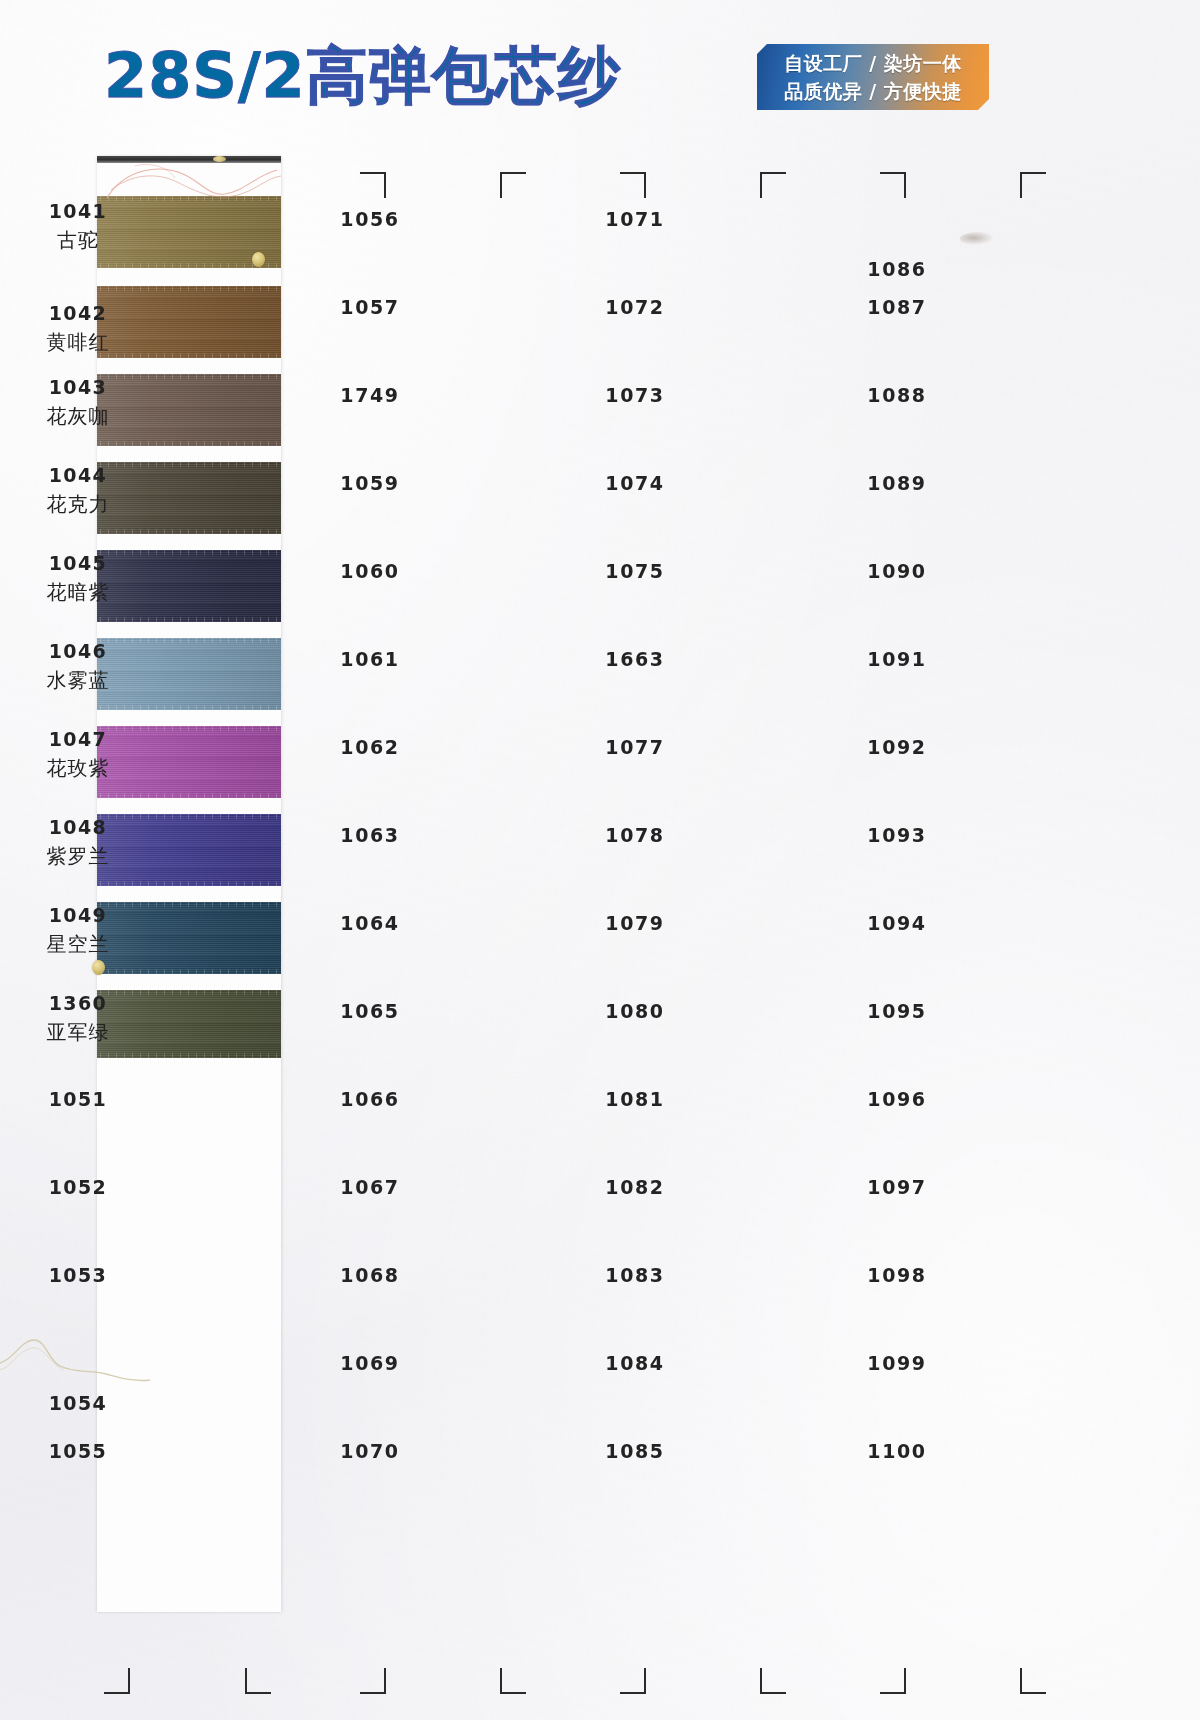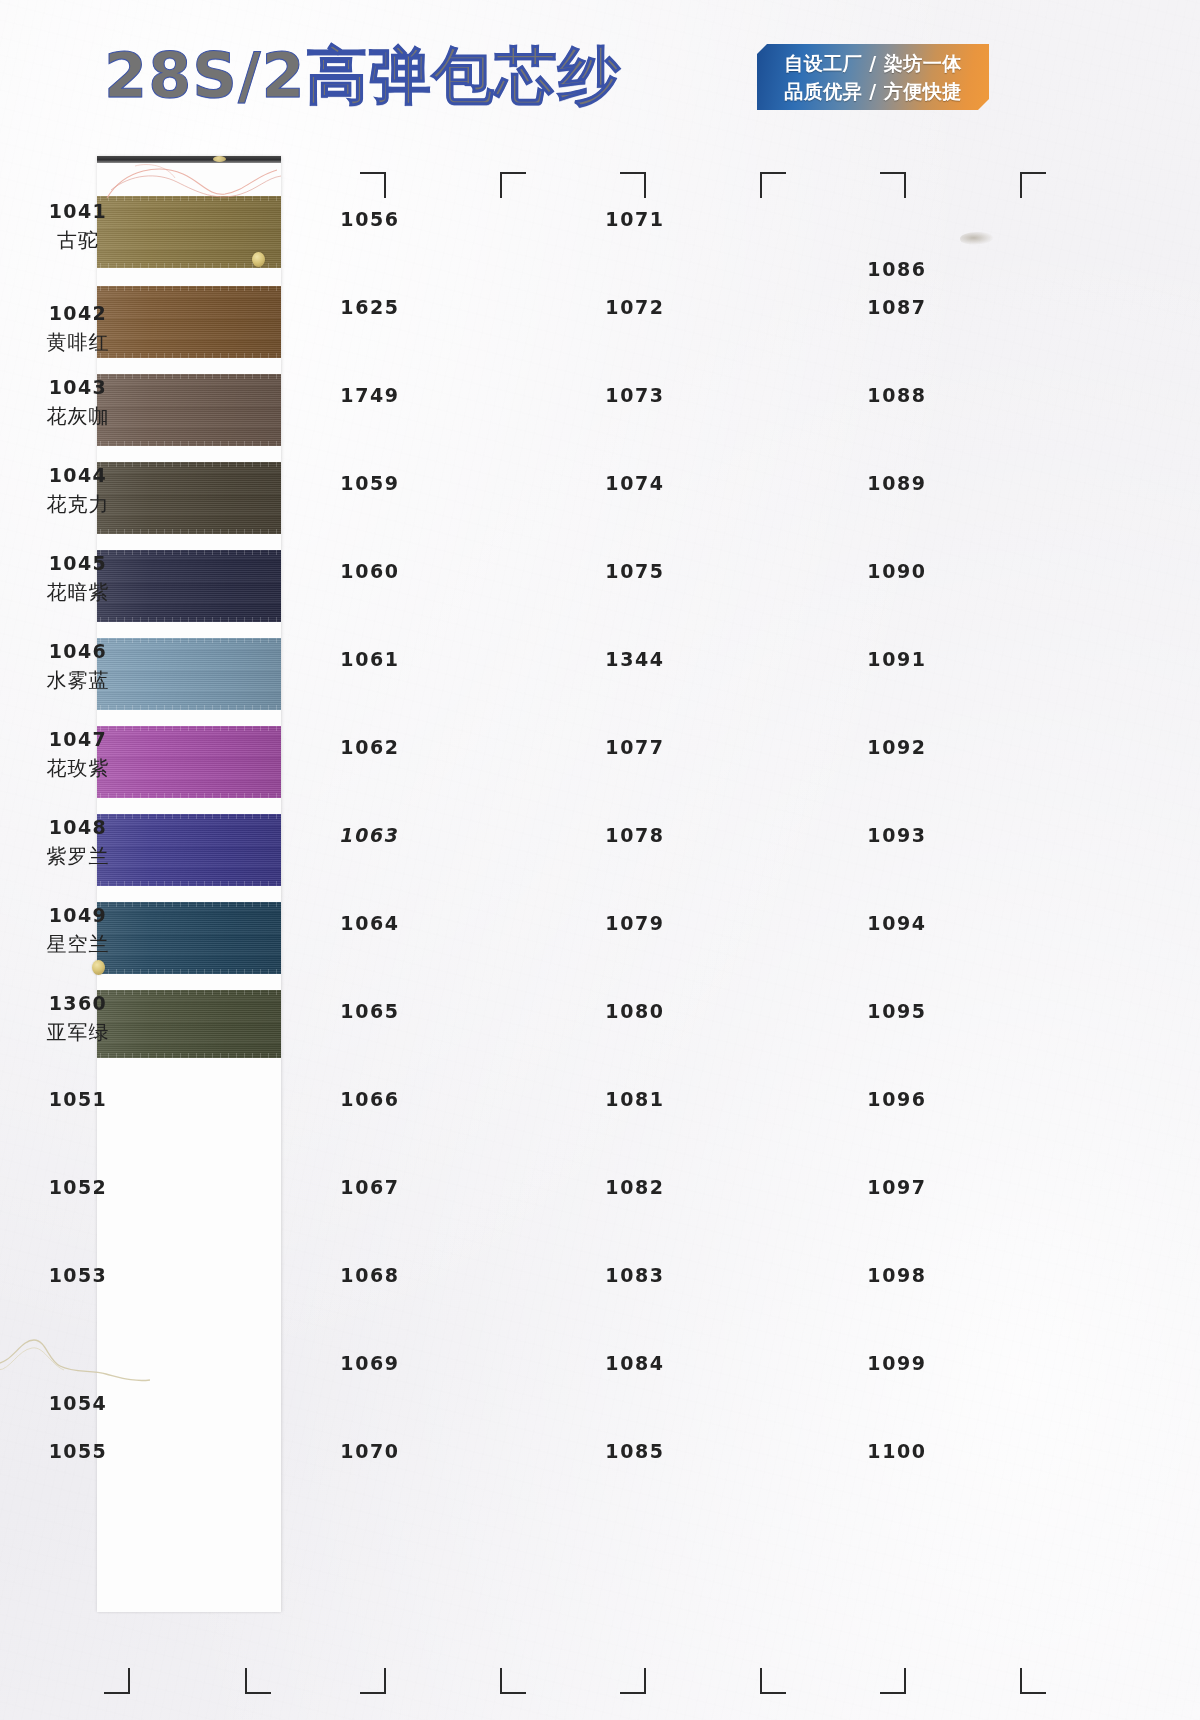--- a/index.html
+++ b/index.html
@@ -41,21 +41,21 @@
     position: absolute;
     left: 0; top: 0; width: 1200px; height: 138px;
   }
   .title {
     position: absolute;
     left: 104px; top: 34px;
     font-family: "DejaVu Sans", sans-serif;
     font-size: 62px;
     font-weight: 700;
     letter-spacing: 1px;
-    color: #737373;
+    color: #0369a1;
     white-space: nowrap;
     -webkit-text-stroke: 1px #3a52a8;
     text-shadow: 0 1px 0 rgba(58,82,168,.25);
   }
 
   .badge {
     position: absolute;
     left: 757px; top: 44px;
     width: 232px; height: 66px;
     background: linear-gradient(100deg,
@@ -373,38 +373,38 @@
       </div>
       <div class="label-cell" style="top: 1442px;">
         <div class="code">1055</div>
       </div>
     </div>
     <div class="col" style="left: 295px;">
       <div class="label-cell" style="top: 210px;">
         <div class="code">1056</div>
       </div>
       <div class="label-cell" style="top: 298px;">
-        <div class="code">1625</div>
+        <div class="code">1057</div>
       </div>
       <div class="label-cell" style="top: 386px;">
         <div class="code">1749</div>
       </div>
       <div class="label-cell" style="top: 474px;">
         <div class="code">1059</div>
       </div>
       <div class="label-cell" style="top: 562px;">
         <div class="code">1060</div>
       </div>
       <div class="label-cell" style="top: 650px;">
         <div class="code">1061</div>
       </div>
       <div class="label-cell" style="top: 738px;">
         <div class="code">1062</div>
       </div>
-      <div class="label-cell" style="top: 826px; font-style: italic;">
+      <div class="label-cell" style="top: 826px;">
         <div class="code">1063</div>
       </div>
       <div class="label-cell" style="top: 914px;">
         <div class="code">1064</div>
       </div>
       <div class="label-cell" style="top: 1002px;">
         <div class="code">1065</div>
       </div>
       <div class="label-cell" style="top: 1090px;">
         <div class="code">1066</div>
@@ -432,21 +432,21 @@
       <div class="label-cell" style="top: 386px;">
         <div class="code">1073</div>
       </div>
       <div class="label-cell" style="top: 474px;">
         <div class="code">1074</div>
       </div>
       <div class="label-cell" style="top: 562px;">
         <div class="code">1075</div>
       </div>
       <div class="label-cell" style="top: 650px;">
-        <div class="code">1344</div>
+        <div class="code">1663</div>
       </div>
       <div class="label-cell" style="top: 738px;">
         <div class="code">1077</div>
       </div>
       <div class="label-cell" style="top: 826px;">
         <div class="code">1078</div>
       </div>
       <div class="label-cell" style="top: 914px;">
         <div class="code">1079</div>
       </div>

